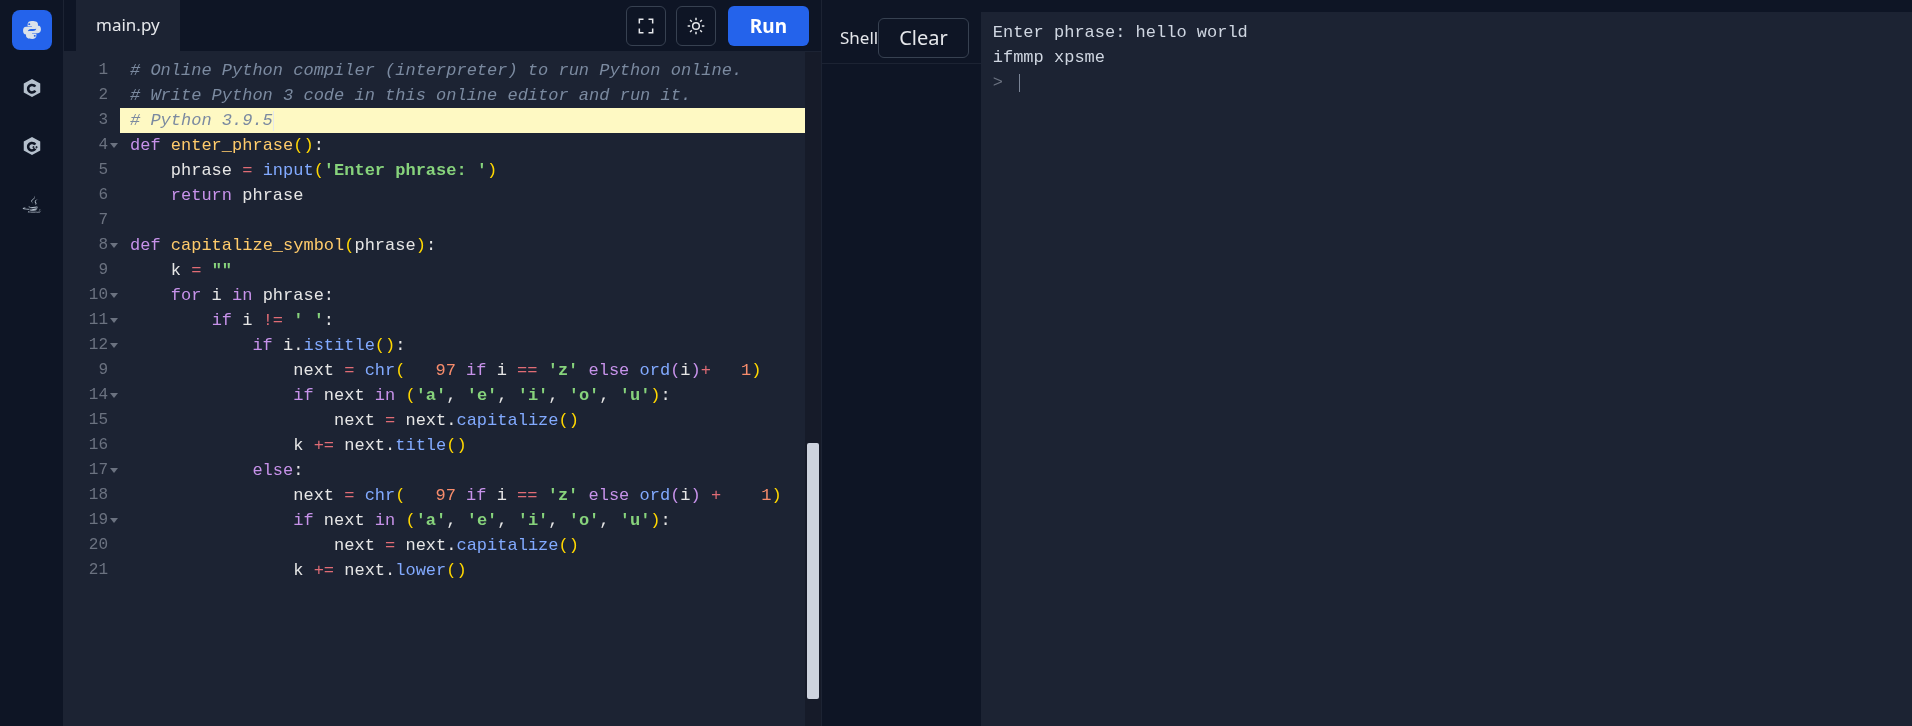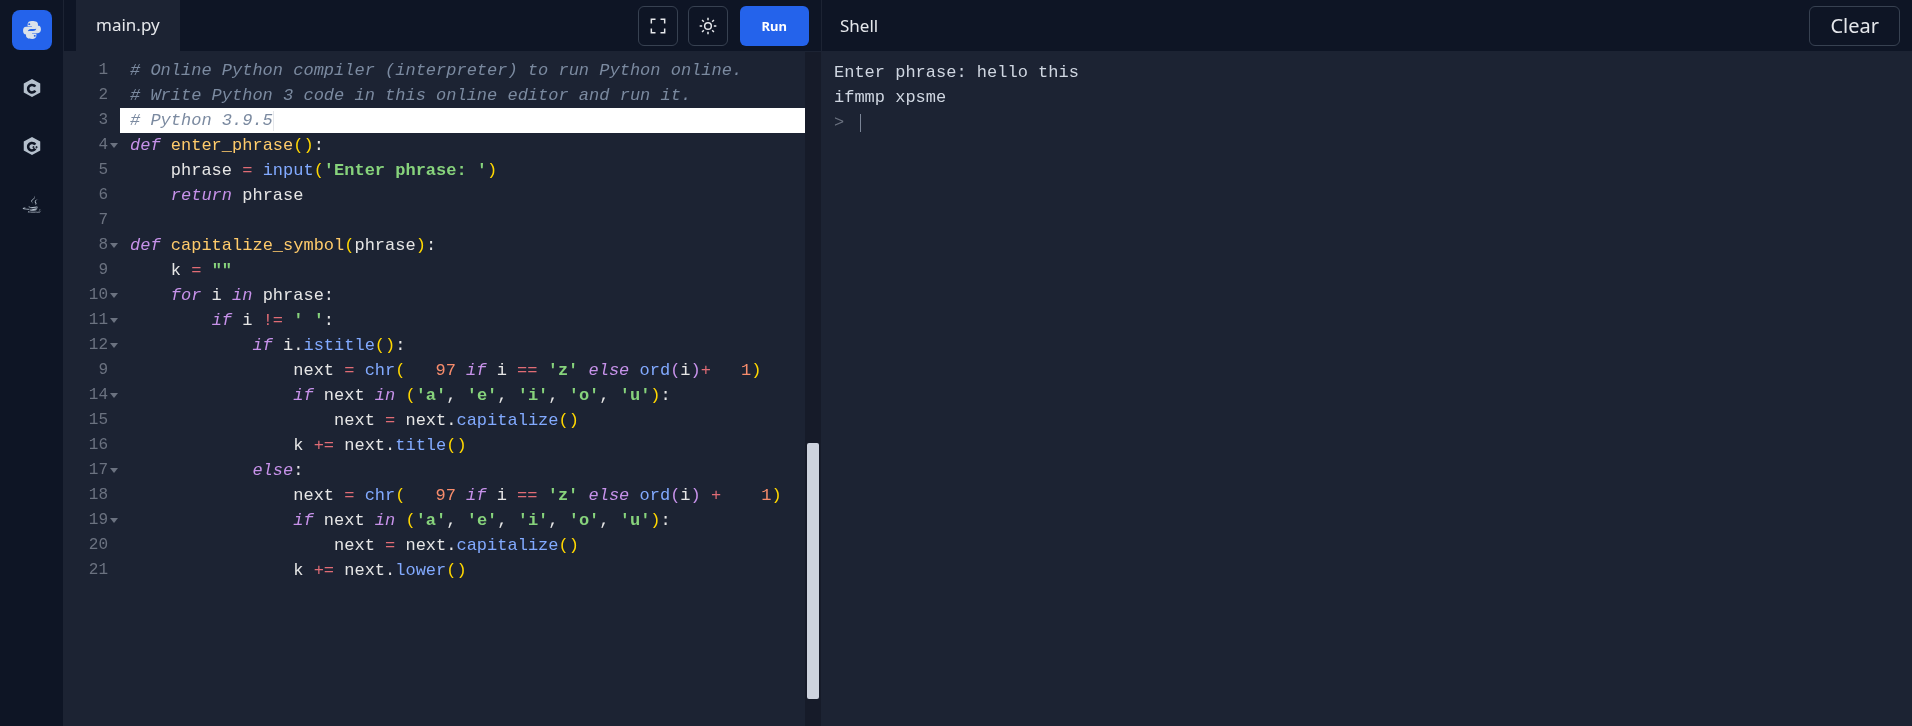--- a/index.html
+++ b/index.html
@@ -48,22 +48,23 @@
   .editor-pane {
     flex: 0 0 758px;
     display: flex;
     flex-direction: column;
     border-right: 1px solid #1c2333;
     min-width: 0;
   }
   .shell-pane {
     flex: 1;
     display: flex;
-    flex-direction: column;
+    flex-direction: row;
     min-width: 0;
+    margin-top: 12px;
   }
   .pane-header {
     height: 52px;
     display: flex;
     align-items: center;
     padding: 0 12px;
     background: #0e1525;
     border-bottom: 1px solid #1c2333;
   }
   .tab {
@@ -88,21 +89,21 @@
   }
   .icon-btn svg { width: 20px; height: 20px; stroke: #e5e7eb; fill: none; stroke-width: 1.8; }
   .run-btn {
     margin-left: 12px;
     padding: 0 22px;
     height: 40px;
     border-radius: 6px;
     background: #2463eb;
     color: #ffffff;
     font-weight: 700;
-    font-size: 13px;
+    font-size: 19px;
     font-family: system-ui, -apple-system, Segoe UI, Roboto, Arial, sans-serif;
     border: none;
     cursor: pointer;
   }
   .clear-btn {
     margin-left: auto;
     padding: 0 20px;
     height: 40px;
     border-radius: 6px;
     background: transparent;
@@ -159,31 +160,31 @@
     white-space: pre;
     overflow: hidden;
     position: relative;
   }
   .code .line {
     height: 25px;
     line-height: 25px;
     padding-left: 10px;
   }
   .code .line.hl {
-    background: #ffffff;
+    background: #fef9c3;
   }
   .cursor {
     display: inline-block;
     width: 1px; height: 20px;
     border-right: 1px solid #e5e7eb;
     vertical-align: middle;
   }
   
   .cm  { color: #7b8aa0; font-style: italic; }
-  .kw  { color: #c792ea; font-style: italic; }
+  .kw  { color: #c792ea; }
   .def { color: #82aaff; }
   .fn  { color: #ffcb6b; }
   .str { color: #87d37c; font-weight: bold; }
   .num { color: #f78c6c; margin-left: 30px; }
   .op  { color: #e06c75; }
   .id  { color: #e6e6e6; }
   .pn  { color: #ffd700; }
   .pn2 { color: #c792ea; }
 
   
@@ -300,19 +301,19 @@
     </div>
 
     <div class="shell-pane">
       <div class="pane-header">
         <span class="shell-title">Shell</span>
         <button class="clear-btn">
           <span>Clear</span>
         </button>
       </div>
       <div class="shell-body" id="shell-body">
-          <div class="out">Enter phrase: hello this</div>
+          <div class="out">Enter phrase: hello world</div>
           <div class="out">ifmmp xpsme</div>
           <div class="out prompt">&gt; <span class="pcursor"></span></div>
         </div>
     </div>
   </div>
 </div>
 
 </body></html>

